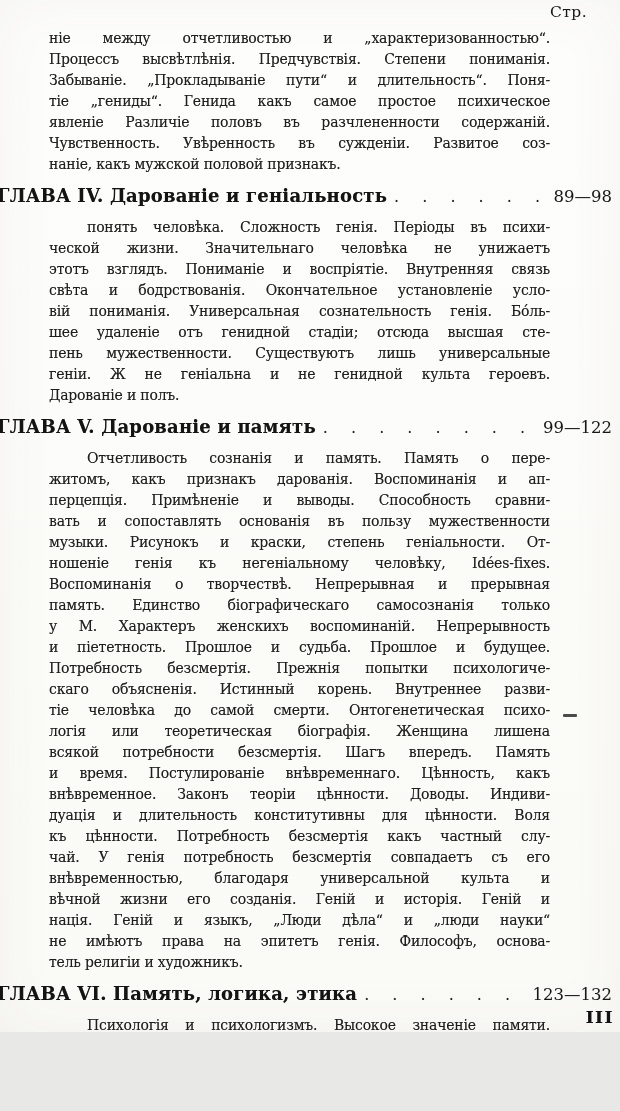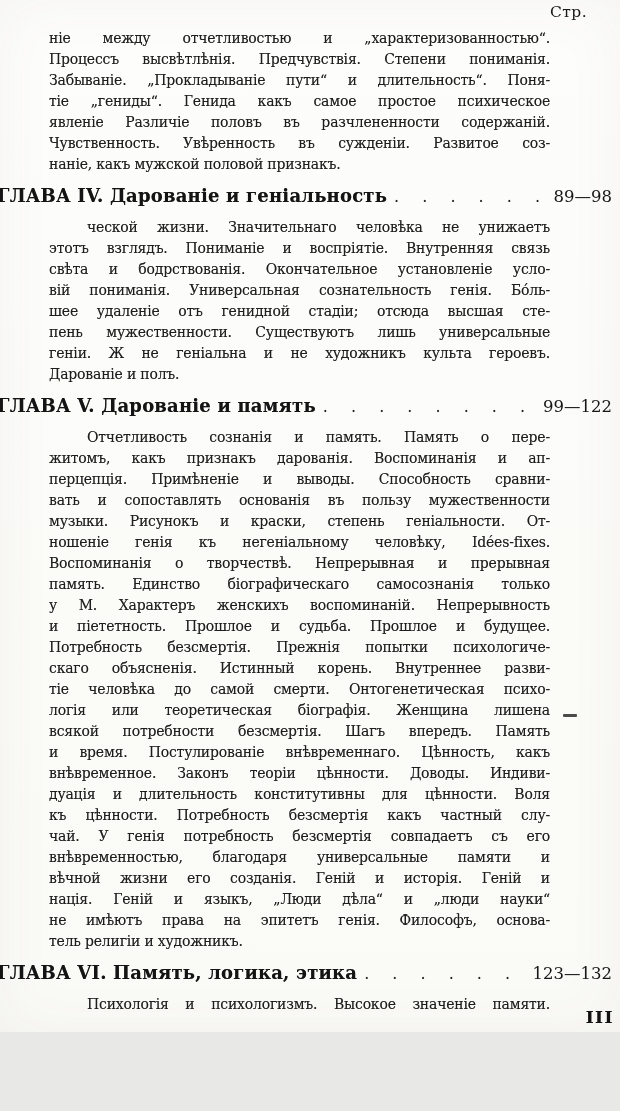--- a/index.html
+++ b/index.html
@@ -139,27 +139,28 @@
         <div class="line">Чувственность. Увѣренность въ сужденіи. Развитое соз-</div>
         <div class="line">наніе, какъ мужской половой признакъ.</div>
       </div>
 
     <div class="chapter-row">
       <span class="chapter-title">ГЛАВА IV. Дарованіе и геніальность</span>
       <span class="leader">. . . . . .</span>
       <span class="pages">89—98</span>
     </div>
     <div class="para annot">
+        <div class="line">понять человѣка. Сложность генія. Періоды въ психи-</div>
         <div class="line">ческой жизни. Значительнаго человѣка не унижаетъ</div>
         <div class="line">этотъ взглядъ. Пониманіе и воспріятіе. Внутренняя связь</div>
         <div class="line">свѣта и бодрствованія. Окончательное установленіе усло-</div>
         <div class="line">вій пониманія. Универсальная сознательность генія. Бо́ль-</div>
         <div class="line">шее удаленіе отъ генидной стадіи; отсюда высшая сте-</div>
         <div class="line">пень мужественности. Существуютъ лишь универсальные</div>
-        <div class="line">геніи. Ж не геніальна и не художникъ культа героевъ.</div>
+        <div class="line">геніи. Ж не геніальна и не генидной культа героевъ.</div>
         <div class="line">Дарованіе и полъ.</div>
       </div>
 
     <div class="chapter-row">
       <span class="chapter-title">ГЛАВА V. Дарованіе и память</span>
       <span class="leader">. . . . . . . . .</span>
       <span class="pages">99—122</span>
     </div>
     <div class="para annot">
         <div class="line">Отчетливость сознанія и память. Память о пере-</div>
@@ -175,21 +176,21 @@
         <div class="line">Потребность безсмертія. Прежнія попытки психологиче-</div>
         <div class="line">скаго объясненія. Истинный корень. Внутреннее разви-</div>
         <div class="line">тіе человѣка до самой смерти. Онтогенетическая психо-</div>
         <div class="line">логія или теоретическая біографія. Женщина лишена</div>
         <div class="line">всякой потребности безсмертія. Шагъ впередъ. Память</div>
         <div class="line">и время. Постулированіе внѣвременнаго. Цѣнность, какъ</div>
         <div class="line">внѣвременное. Законъ теоріи цѣнности. Доводы. Индиви-</div>
         <div class="line">дуація и длительность конститутивны для цѣнности. Воля</div>
         <div class="line">къ цѣнности. Потребность безсмертія какъ частный слу-</div>
         <div class="line">чай. У генія потребность безсмертія совпадаетъ съ его</div>
-        <div class="line">внѣвременностью, благодаря универсальные памяти и</div>
+        <div class="line">внѣвременностью, благодаря универсальной культа и</div>
         <div class="line">вѣчной жизни его созданія. Геній и исторія. Геній и</div>
         <div class="line">нація. Геній и языкъ, „Люди дѣла“ и „люди науки“</div>
         <div class="line">не имѣютъ права на эпитетъ генія. Философъ, основа-</div>
         <div class="line">тель религіи и художникъ.</div>
       </div>
 
     <div class="chapter-row">
       <span class="chapter-title">ГЛАВА VI. Память, логика, этика</span>
       <span class="leader">. . . . . . .</span>
       <span class="pages">123—132</span>

